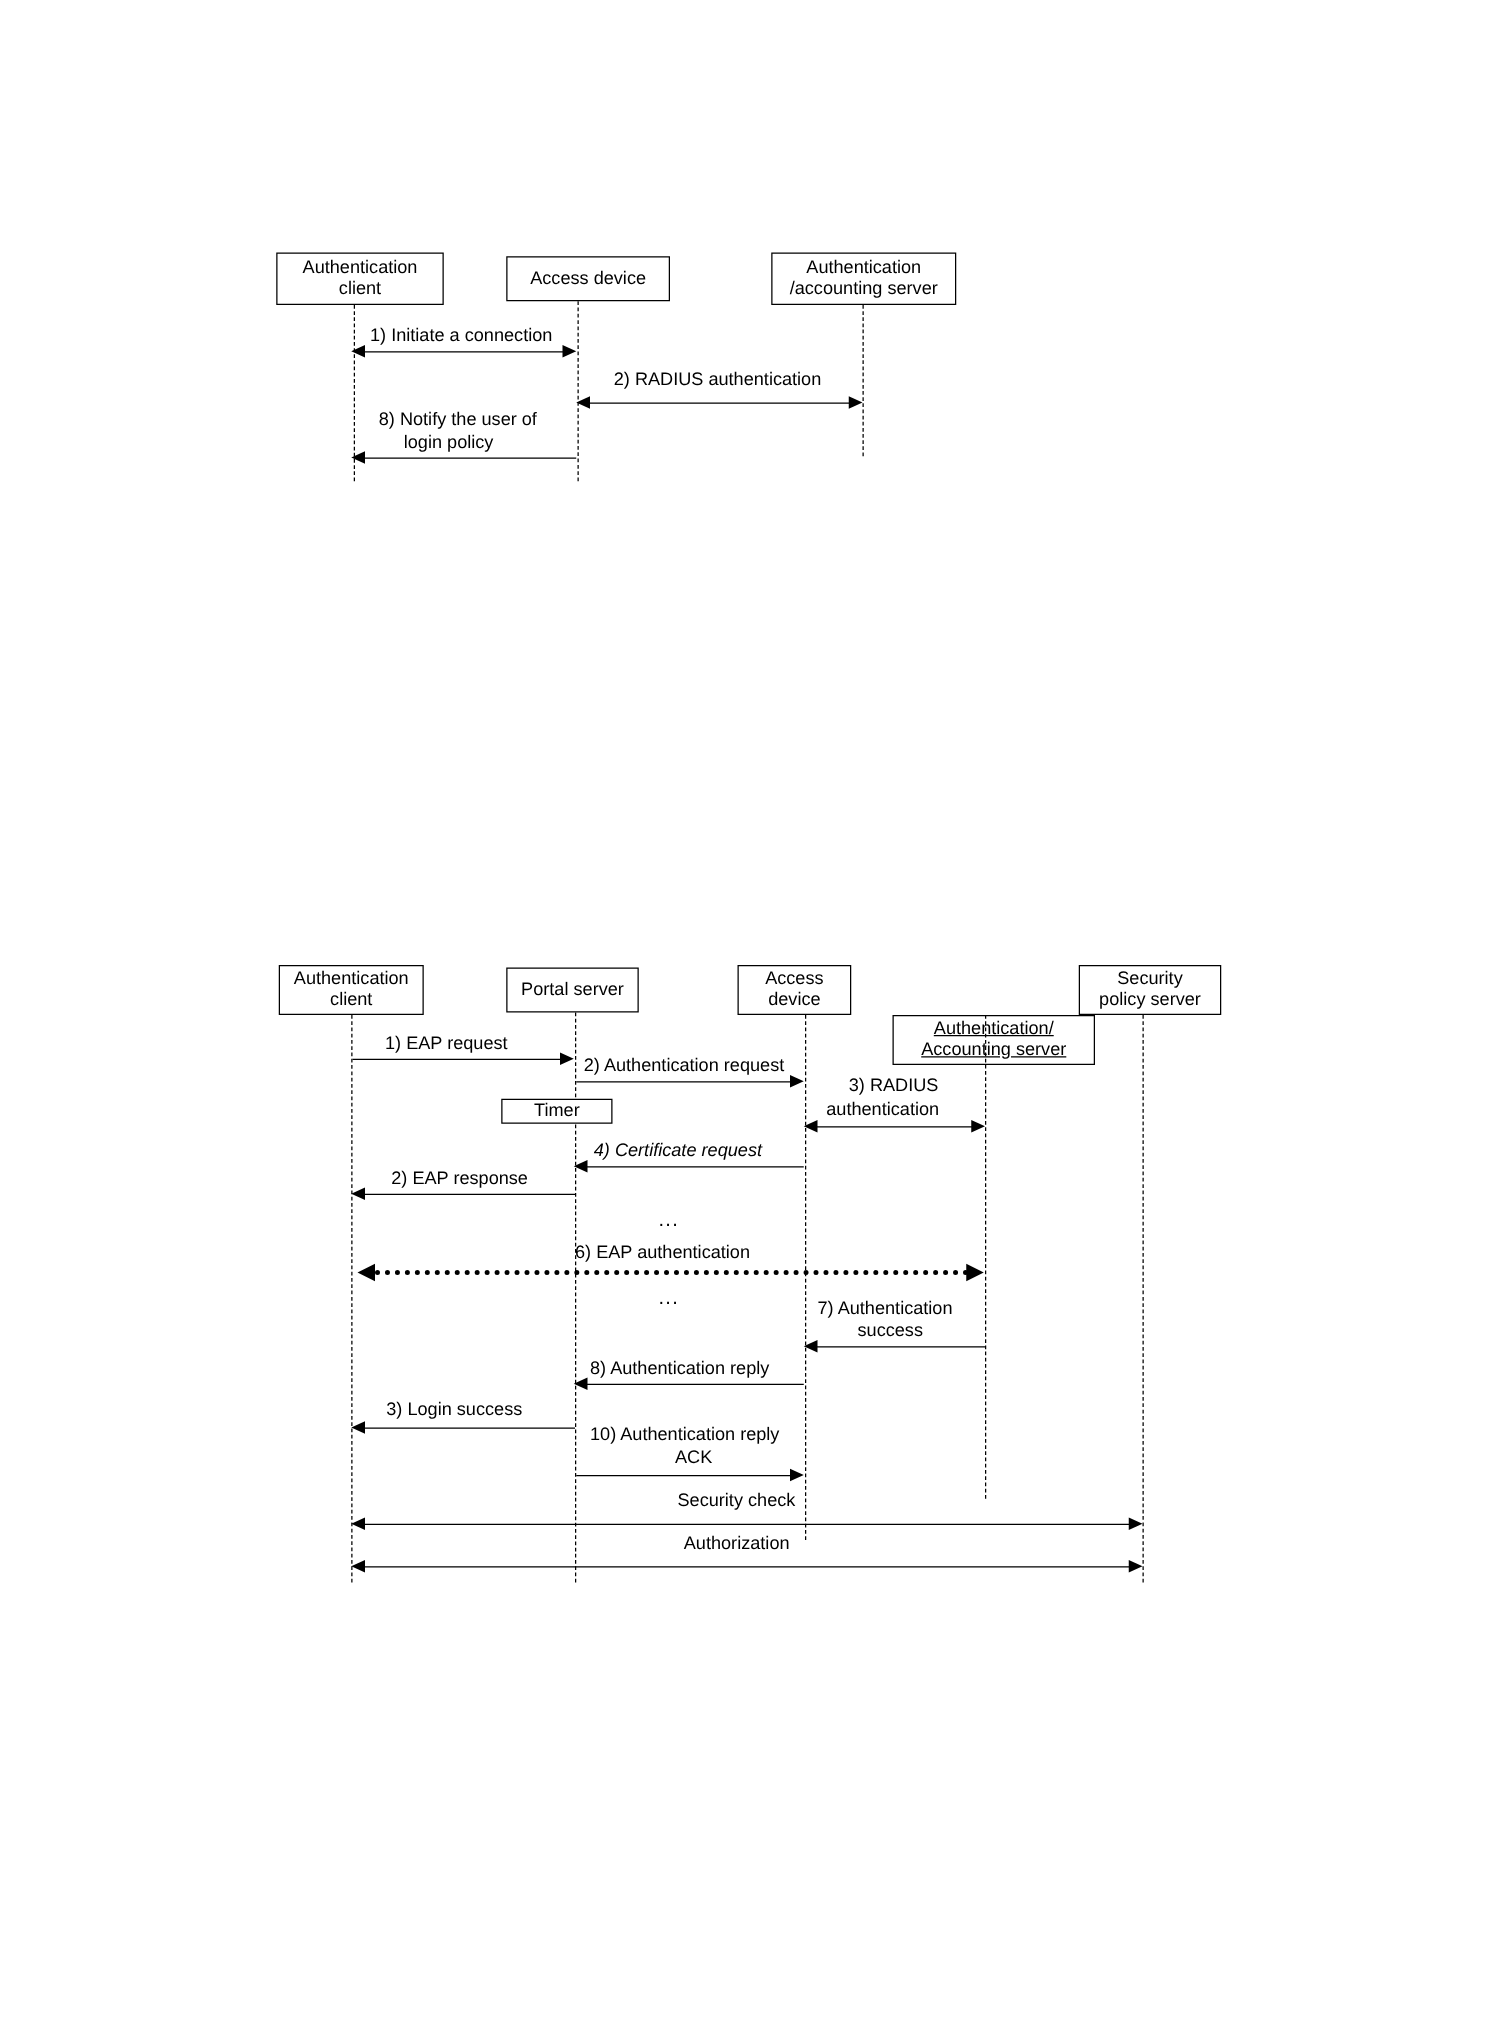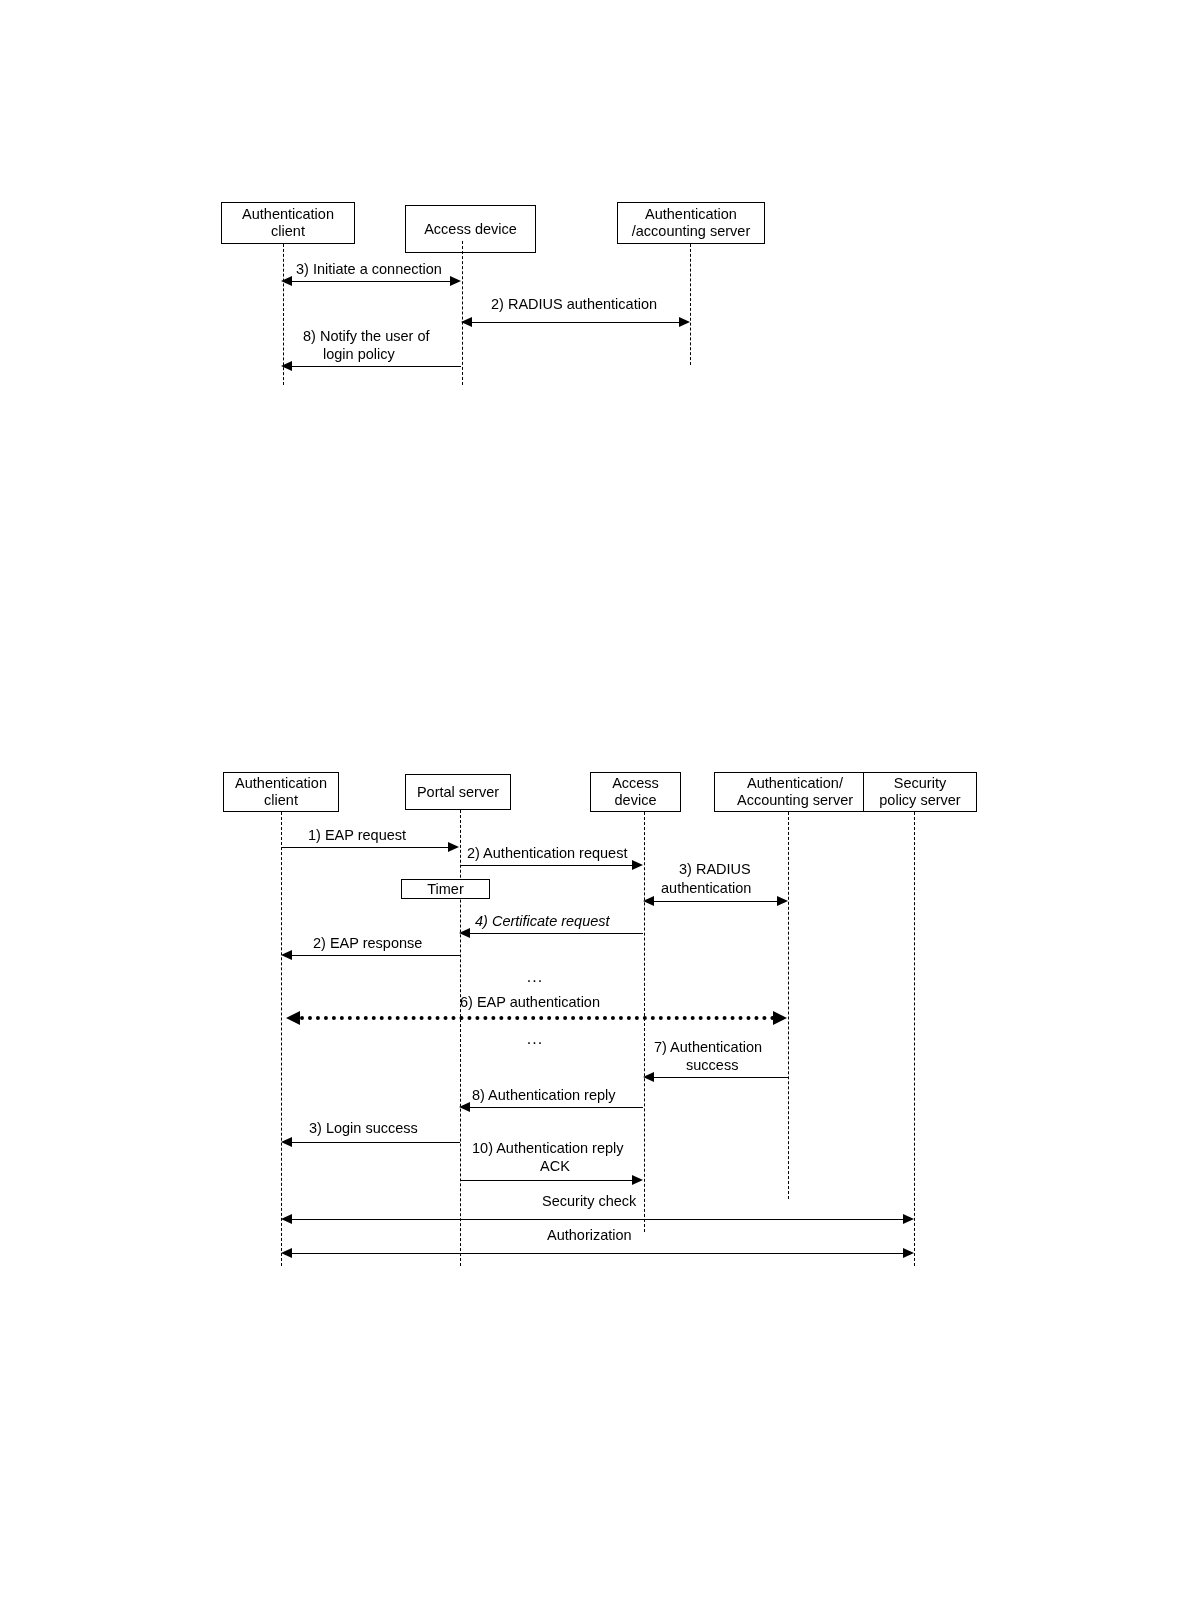--- a/index.html
+++ b/index.html
@@ -40,39 +40,39 @@
 
 <div class="diagram" style="left:0;top:0;width:1190px;height:420px;">
 
   <div class="pbox" style="left:201px;top:202px;width:134px;height:42px;">
     <span class="ptext">
       <span>Authentication</span><br>
       <span>client</span>
     </span>
   </div>
 
-  <div class="pbox" style="left:385px;top:205px;width:131px;height:48px;">
+  <div class="pbox" style="left:385px;top:205px;width:131px;height:36px;">
     <span class="ptext">
       <span>Access device</span>
     </span>
   </div>
 
   <div class="pbox" style="left:597px;top:202px;width:148px;height:42px;">
     <span class="ptext">
       <span>Authentication</span><br>
       <span>/accounting server</span>
     </span>
   </div>
 
   <div class="lifeline" style="left:263px;top:244px;height:141px;"></div>
   <div class="lifeline" style="left:442px;top:241px;height:144px;"></div>
   <div class="lifeline" style="left:670px;top:244px;height:121px;"></div>
 
   <div class="msg">
-    <div class="label" style="left:276px;top:261px;">3) Initiate a connection</div>
+    <div class="label" style="left:276px;top:261px;">1) Initiate a connection</div>
     <div class="arrowline" style="left:268px;top:281px;width:169px;"></div>
     <div class="ahead left" style="left:261px;top:276px;"></div>
     <div class="ahead right" style="left:430px;top:276px;"></div>
   </div>
 
   <div class="msg">
     <div class="label" style="left:471px;top:296px;">2) RADIUS authentication</div>
     <div class="arrowline" style="left:450px;top:322px;width:214px;"></div>
     <div class="ahead left" style="left:441px;top:317px;"></div>
     <div class="ahead right" style="left:659px;top:317px;"></div>
@@ -101,21 +101,21 @@
     </span>
   </div>
 
   <div class="pbox" style="left:570px;top:772px;width:91px;height:40px;">
     <span class="ptext">
       <span>Access</span><br>
       <span>device</span>
     </span>
   </div>
 
-  <div class="pbox" style="left:694px;top:772px;width:162px;height:40px;">
+  <div class="pbox" style="left:694px;top:812px;width:162px;height:40px;text-decoration:underline;">
     <span class="ptext">
       <span>Authentication/</span><br>
       <span>Accounting server</span>
     </span>
   </div>
 
   <div class="pbox" style="left:843px;top:772px;width:114px;height:40px;">
     <span class="ptext">
       <span>Security</span><br>
       <span>policy server</span>

